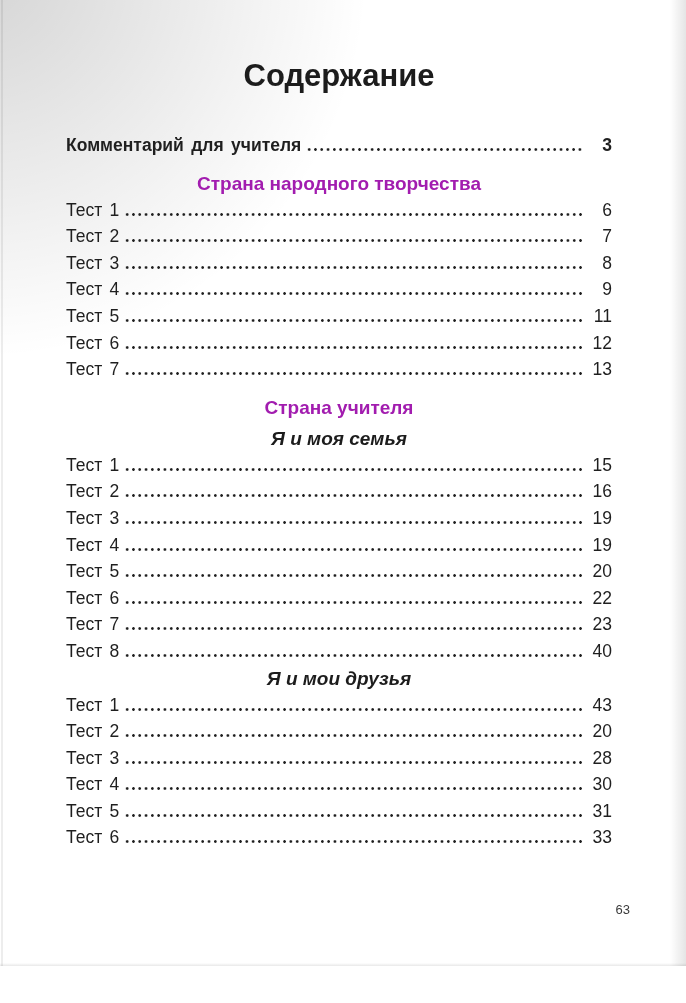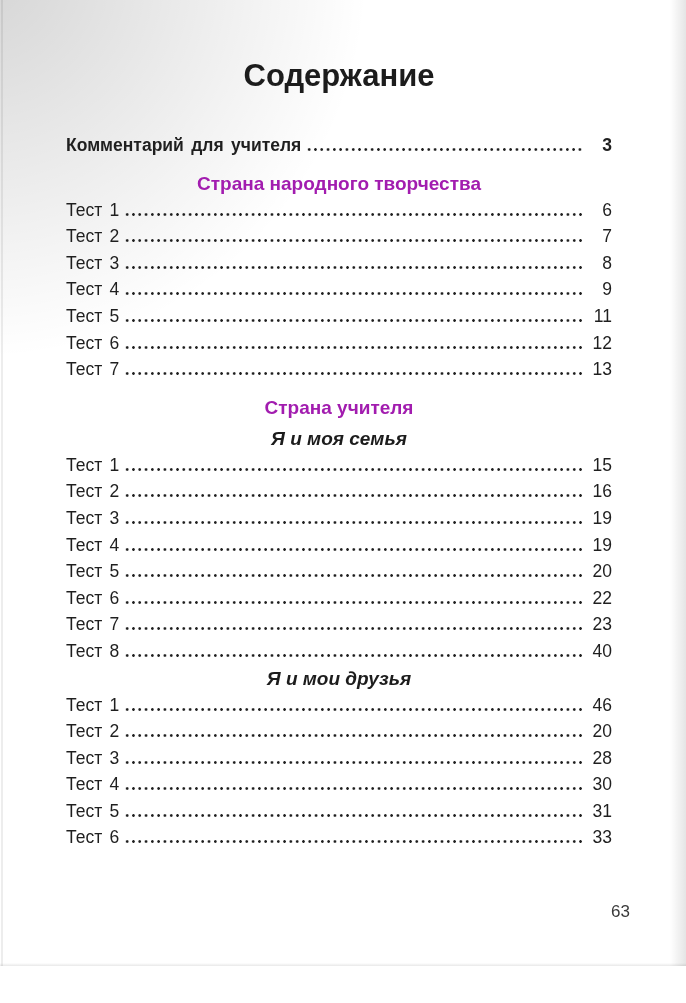--- a/index.html
+++ b/index.html
@@ -106,21 +106,21 @@
     text-align: center;
     color: #1c1c1c;
   }
   .section-heading + .subsection-heading { margin-top: 4px; }
   .entry-row + .subsection-heading { }
 
   .page-number {
     position: absolute;
     top: 902px;
     right: 56px;
-    font-size: 17px;
+    font-size: 13px;
     color: #3a3a3a;
   }
 </style>
 </head>
 <body>
 
 <div class="page">
   <div class="shade-topleft"></div>
   <div class="edge-left"></div>
   <div class="edge-right"></div>
@@ -209,21 +209,21 @@
   </div>
         <div class="entry-row">
     <span class="entry-label">Тест 8</span>
     <span class="leader"></span>
     <span class="entry-page">40</span>
   </div>
         <div class="subsection-heading">Я и мои друзья</div>
         <div class="entry-row">
     <span class="entry-label">Тест 1</span>
     <span class="leader"></span>
-    <span class="entry-page">46</span>
+    <span class="entry-page">43</span>
   </div>
         <div class="entry-row">
     <span class="entry-label">Тест 2</span>
     <span class="leader"></span>
     <span class="entry-page">20</span>
   </div>
         <div class="entry-row">
     <span class="entry-label">Тест 3</span>
     <span class="leader"></span>
     <span class="entry-page">28</span>

